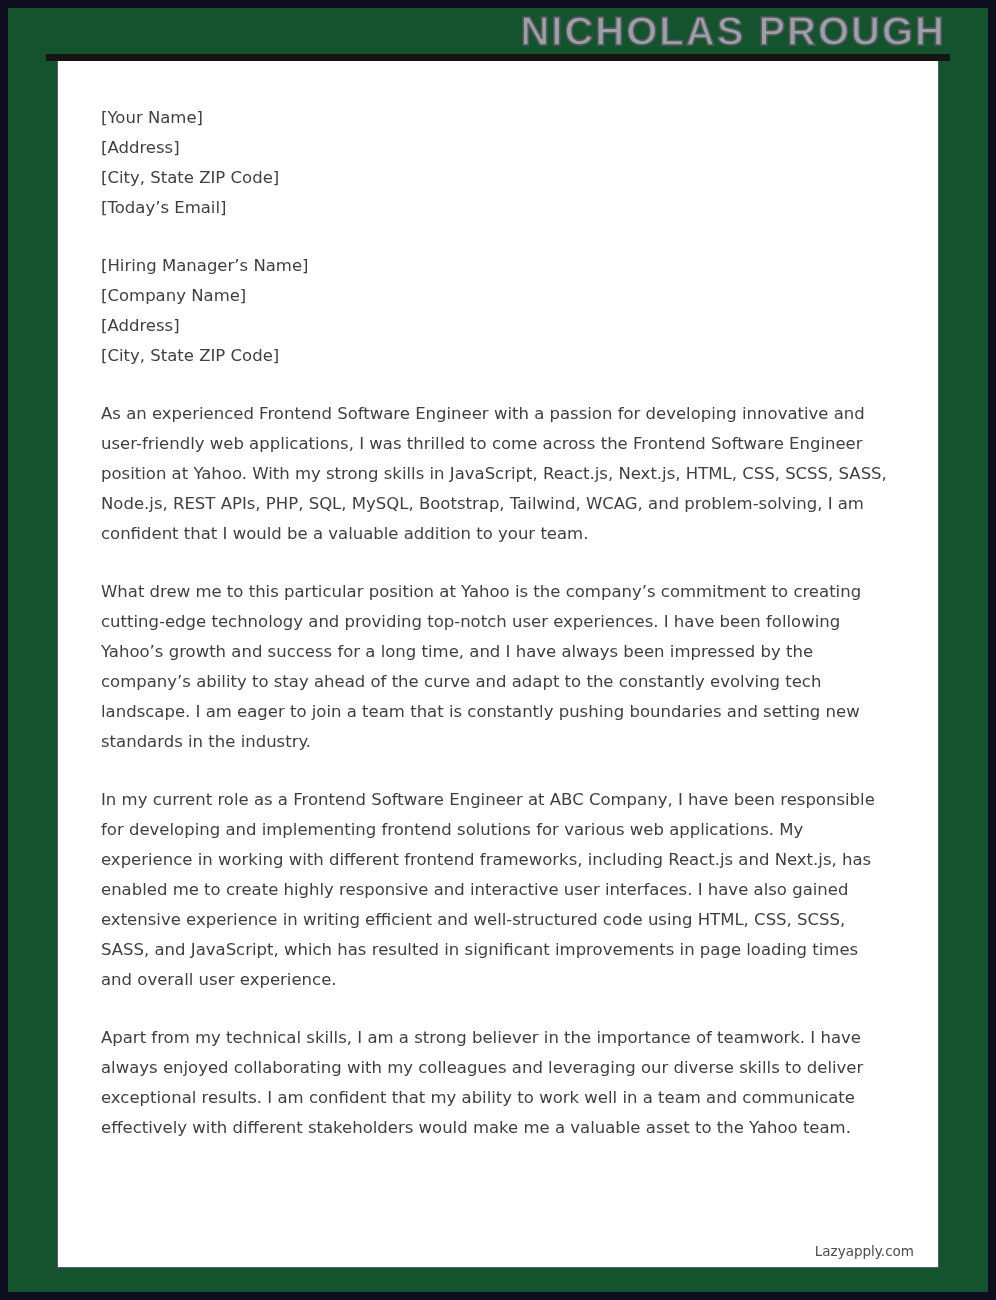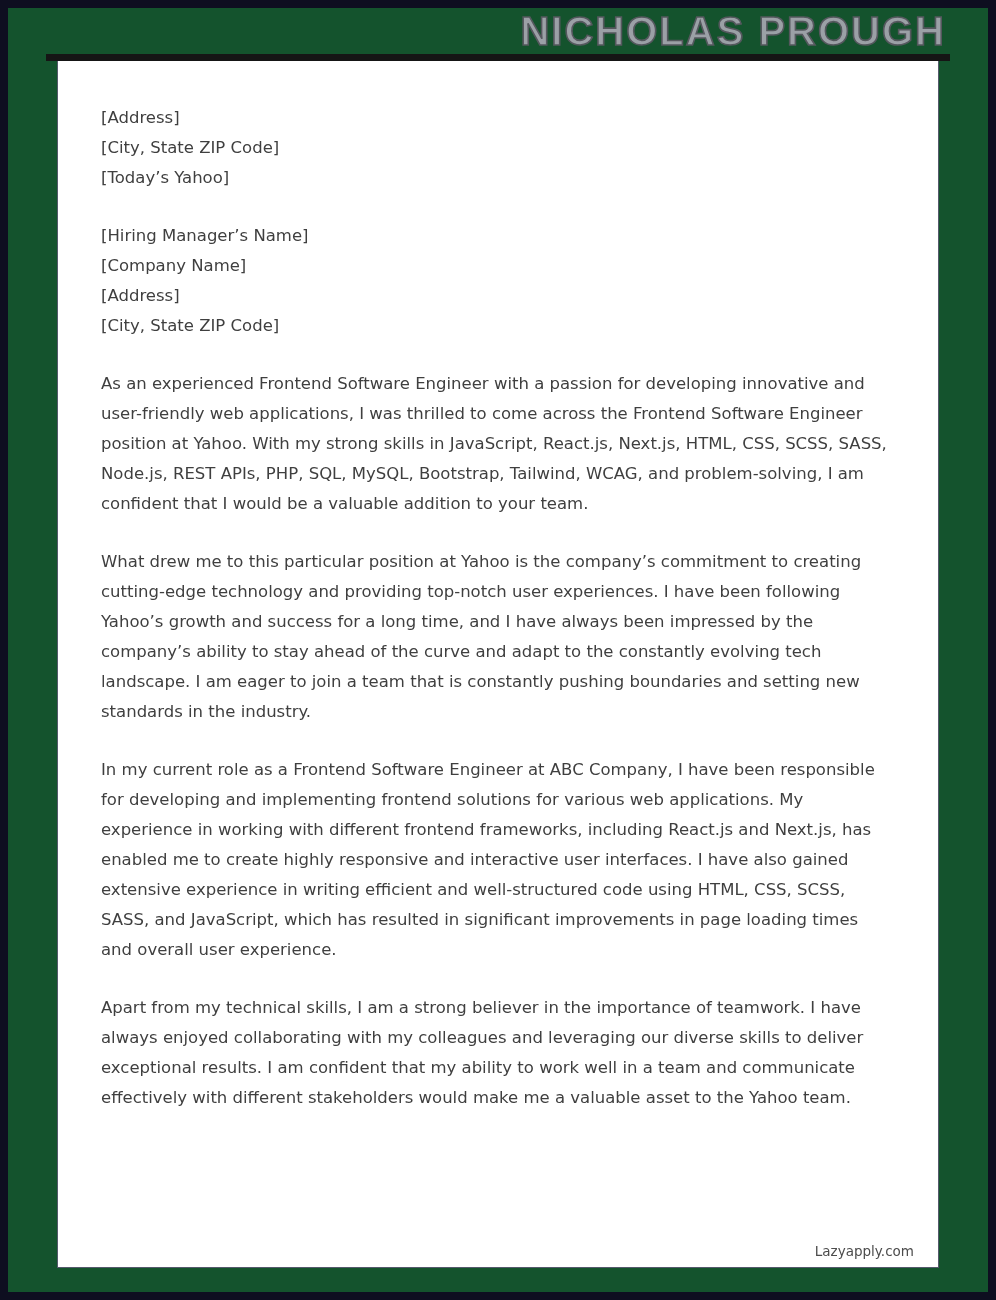--- a/index.html
+++ b/index.html
@@ -72,23 +72,24 @@
 
   <div class="header">
     <div class="header-name">NICHOLAS PROUGH</div>
   </div>
 
   <div class="divider"></div>
 
   <div class="document">
 
     <div class="block">
+      <div>[Your Name]</div>
       <div>[Address]</div>
       <div>[City, State ZIP Code]</div>
-      <div>[Today’s Yahoo]</div>
+      <div>[Today’s Email]</div>
     </div>
 
     <div class="block">
       <div>[Hiring Manager’s Name]</div>
       <div>[Company Name]</div>
       <div>[Address]</div>
       <div>[City, State ZIP Code]</div>
     </div>
 
 

